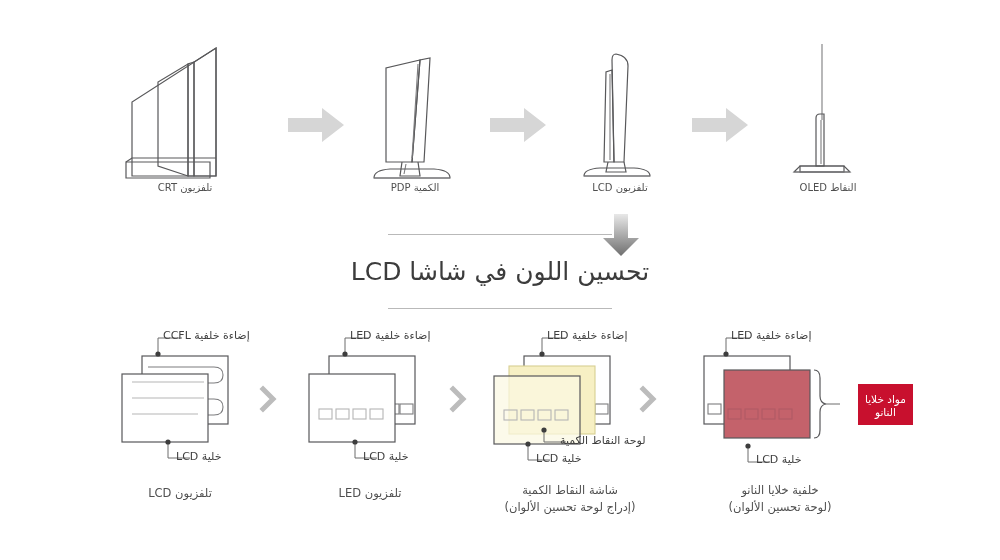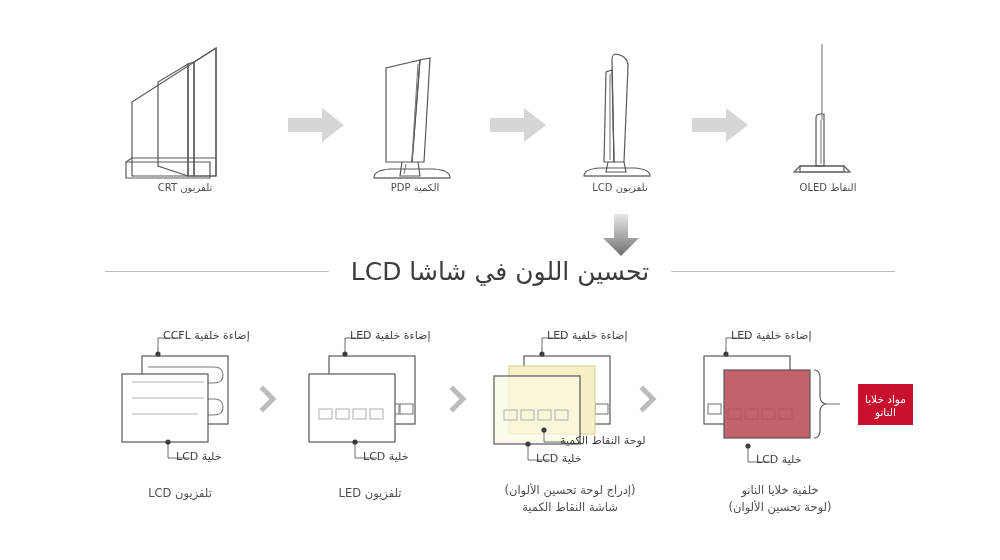--- a/index.html
+++ b/index.html
@@ -49,20 +49,21 @@
   
   #title-row {
     position: absolute;
     left: 0; top: 248px;
     width: 1000px;
     height: 46px;
     display: flex;
     align-items: center;
     justify-content: center;
     gap: 22px;
+    flex-direction: column;
   }
   #title-text {
     font-size: 25px;
     color: #3c3c3c;
     white-space: nowrap;
     direction: rtl;
     font-weight: 400;
   }
   .title-rule {
     height: 1px;
@@ -331,22 +332,22 @@
 
   <div class="abs" style="left:520px; top:442px;">
     <svg width="40" height="26" viewBox="0 0 40 26">
       <path class="leader" d="M8 2 L8 18 L30 18"></path>
       <circle class="dot" cx="8" cy="2" r="2.6"></circle>
     </svg>
   </div>
   <div class="abs callout-lbl" style="left:536px; top:452px;">خلية LCD</div>
 
   <div class="abs panel-caption" style="left:490px; top:482px; width:160px;">
+    <div>شاشة النقاط الكمية</div>
     <div>(إدراج لوحة تحسين الألوان)</div>
-    <div>شاشة النقاط الكمية</div>
   </div>
 
   <div class="abs" style="left:638px; top:385px;">
     <svg class="chevron" width="22" height="28" viewBox="0 0 22 28">
       <path fill="none" stroke="#bcbcbc" stroke-width="5" stroke-linecap="square" d="M5 4 L15 14 L5 24"></path>
     </svg>
   </div>
 
   <div class="abs" style="left:690px; top:352px;">
     <svg width="150" height="105" viewBox="0 0 150 105">

